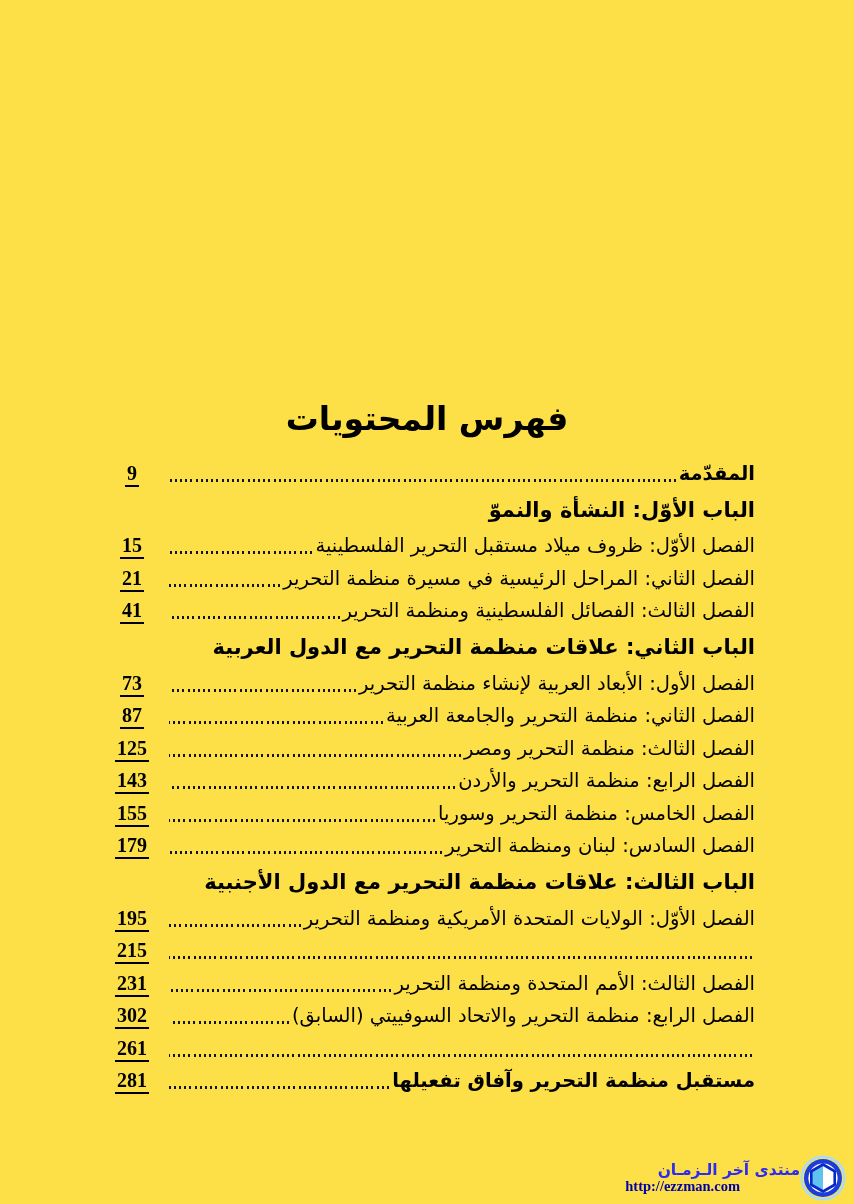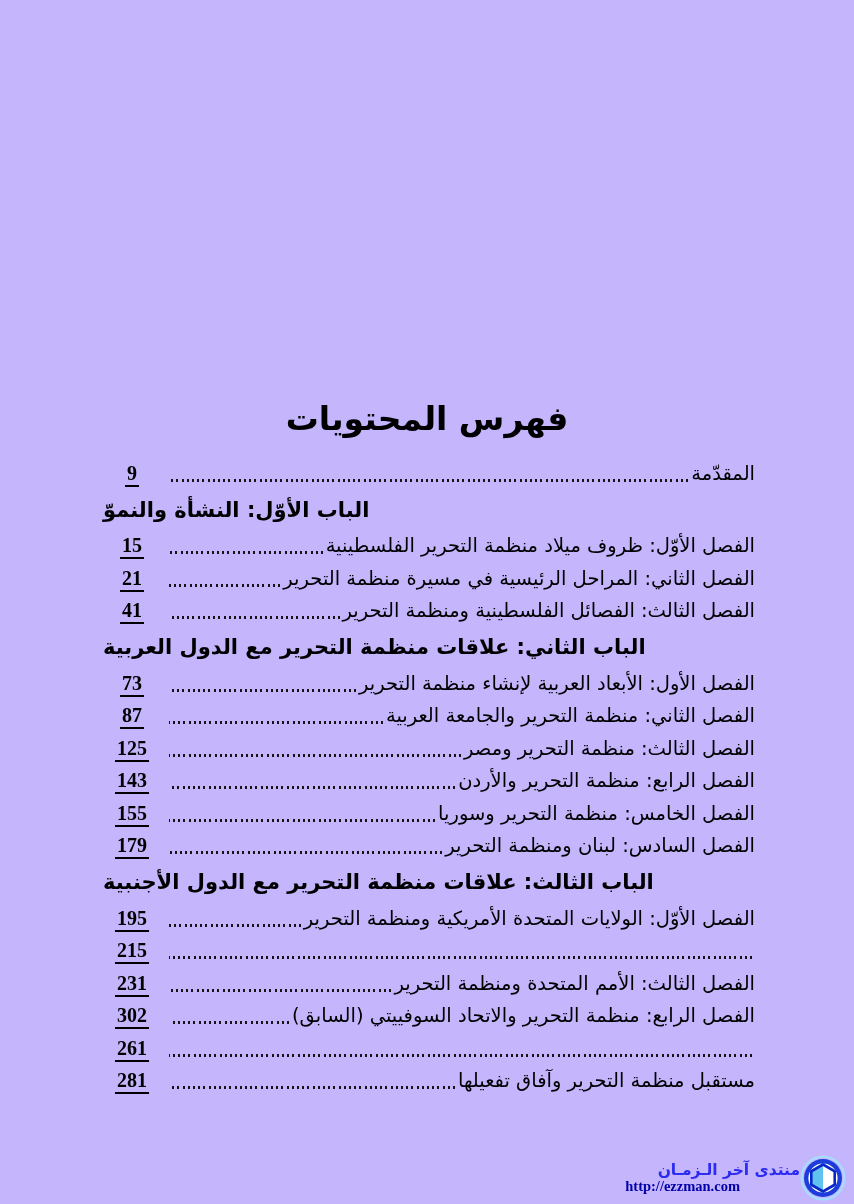--- a/index.html
+++ b/index.html
@@ -1,20 +1,20 @@
 <!DOCTYPE html>
 <html lang="ar"><head>
 <meta charset="utf-8">
 <style>
   html, body { margin: 0; padding: 0; background: #ffffff; }
   .page {
     position: relative;
     width: 854px;
     height: 1204px;
-    background: #c4b5fd;
+    background: #fde047;
     overflow: hidden;
     font-family: "DejaVu Sans", sans-serif;
     color: #000;
   }
   .toc-title {
     position: absolute;
     top: 399px;
     left: 0;
     right: 0;
     margin: 0;
@@ -31,40 +31,40 @@
     right: 99px;
     direction: rtl;
   }
   .row {
     display: flex;
     align-items: center;
     height: 32.5px;
     font-size: 19.5px;
     white-space: nowrap;
   }
-  .row.bold .label { font-weight: normal; }
+  .row.bold .label { font-weight: bold; }
   .label { flex: 0 0 auto; }
   .leader {
     flex: 1 1 auto;
     align-self: flex-end;
     height: 3px;
     margin: 0 3px 8px 8px;
     background-image: repeating-linear-gradient(to left, #141414 0 2px, transparent 2px 5.2px);
   }
   .page-num {
     flex: 0 0 58px;
     width: 58px;
     text-align: center;
     font-family: "Liberation Serif", "DejaVu Serif", serif;
     font-weight: bold;
     font-size: 20px;
   }
   .page-num span { border-bottom: 2px solid #000; padding: 0 2px 1px 2px; }
   .row.heading {
-    justify-content: flex-end;
+    justify-content: flex-start;
     height: 40px;
     font-weight: bold;
     font-size: 21px;
   }
   .footer {
     position: absolute;
     bottom: 3px;
     right: 8px;
     display: flex;
     align-items: center;
@@ -98,21 +98,21 @@
       <span class="label">المقدّمة</span>
       <span class="leader"></span>
       <span class="page-num"><span>9</span></span>
     </div>
 
     <div class="row heading">
       <span class="heading-label">الباب الأوّل: النشأة والنموّ</span>
     </div>
 
     <div class="row">
-      <span class="label">الفصل الأوّل: ظروف ميلاد منظمة التحرير الفلسطينية</span>
+      <span class="label">الفصل الأوّل: ظروف ميلاد مستقبل التحرير الفلسطينية</span>
       <span class="leader"></span>
       <span class="page-num"><span>15</span></span>
     </div>
 
     <div class="row">
       <span class="label">الفصل الثاني: المراحل الرئيسية في مسيرة منظمة التحرير</span>
       <span class="leader"></span>
       <span class="page-num"><span>21</span></span>
     </div>
 

